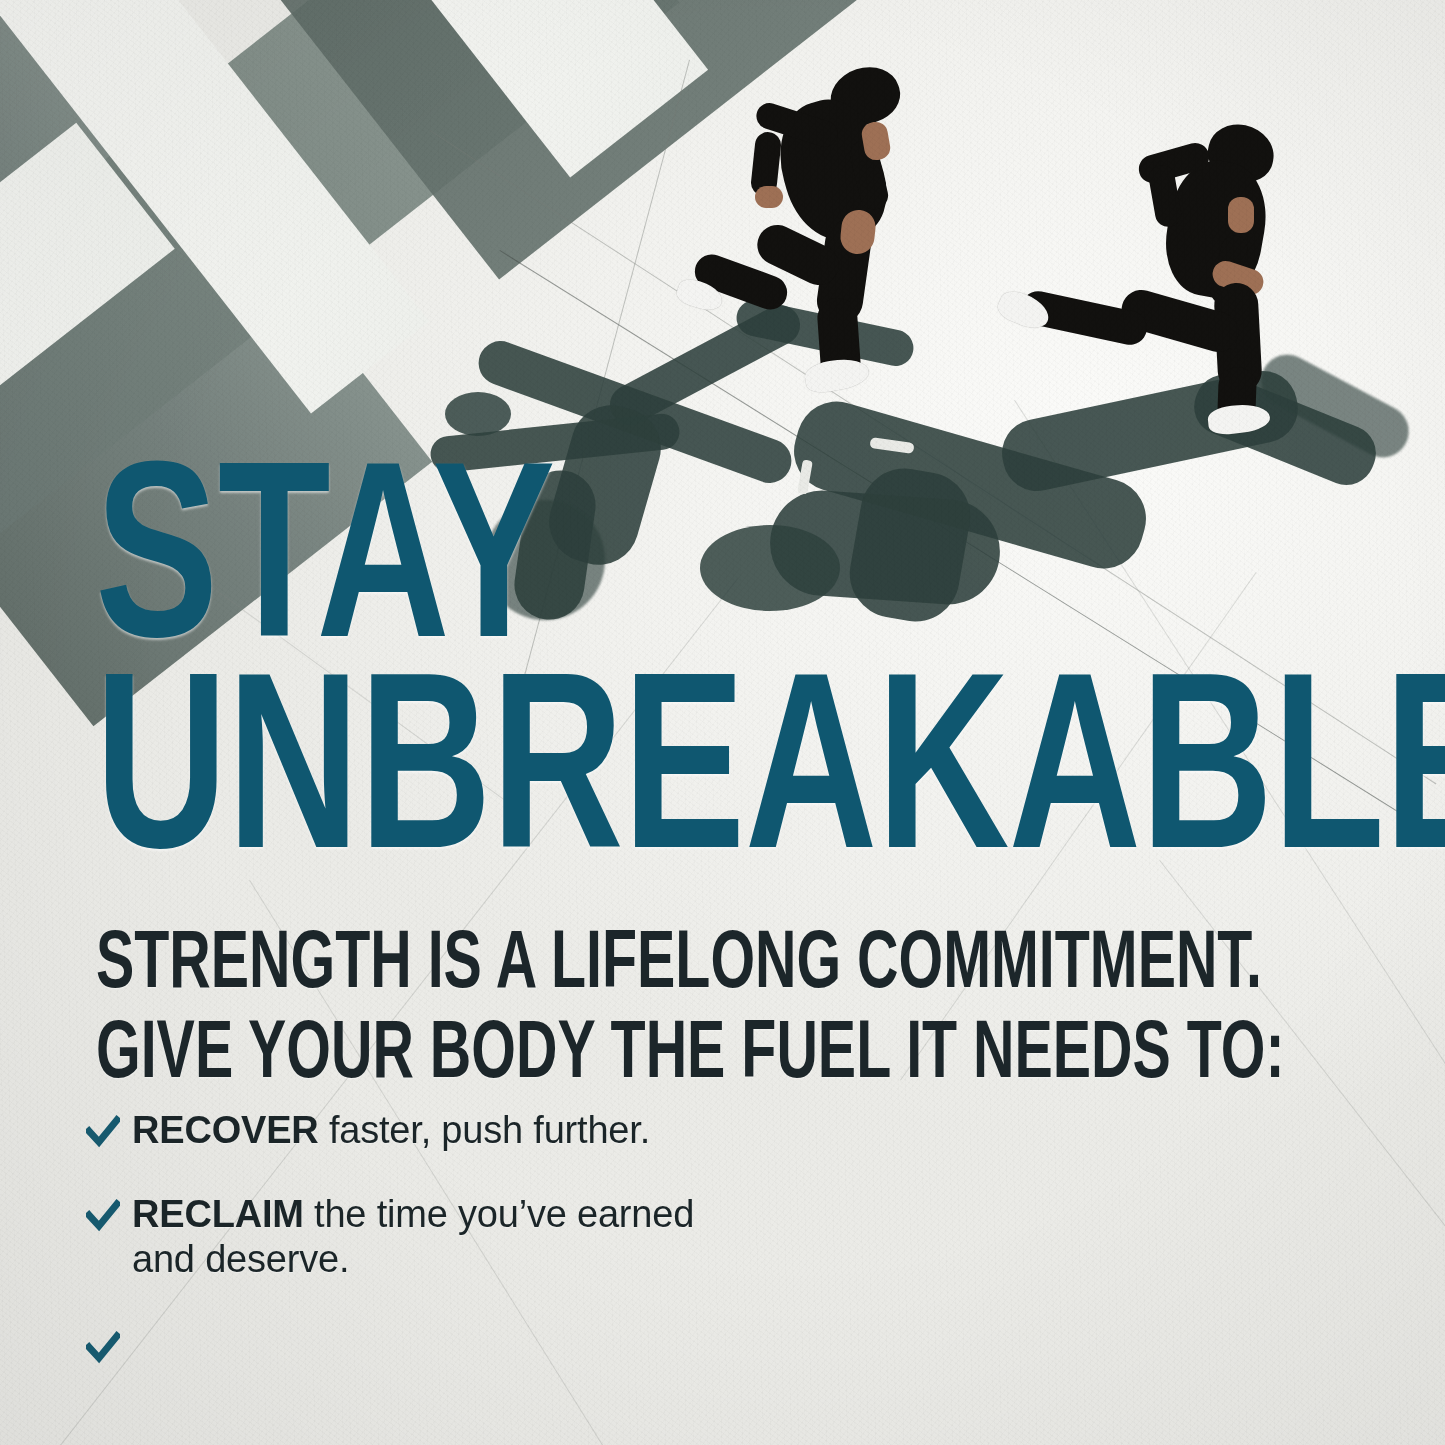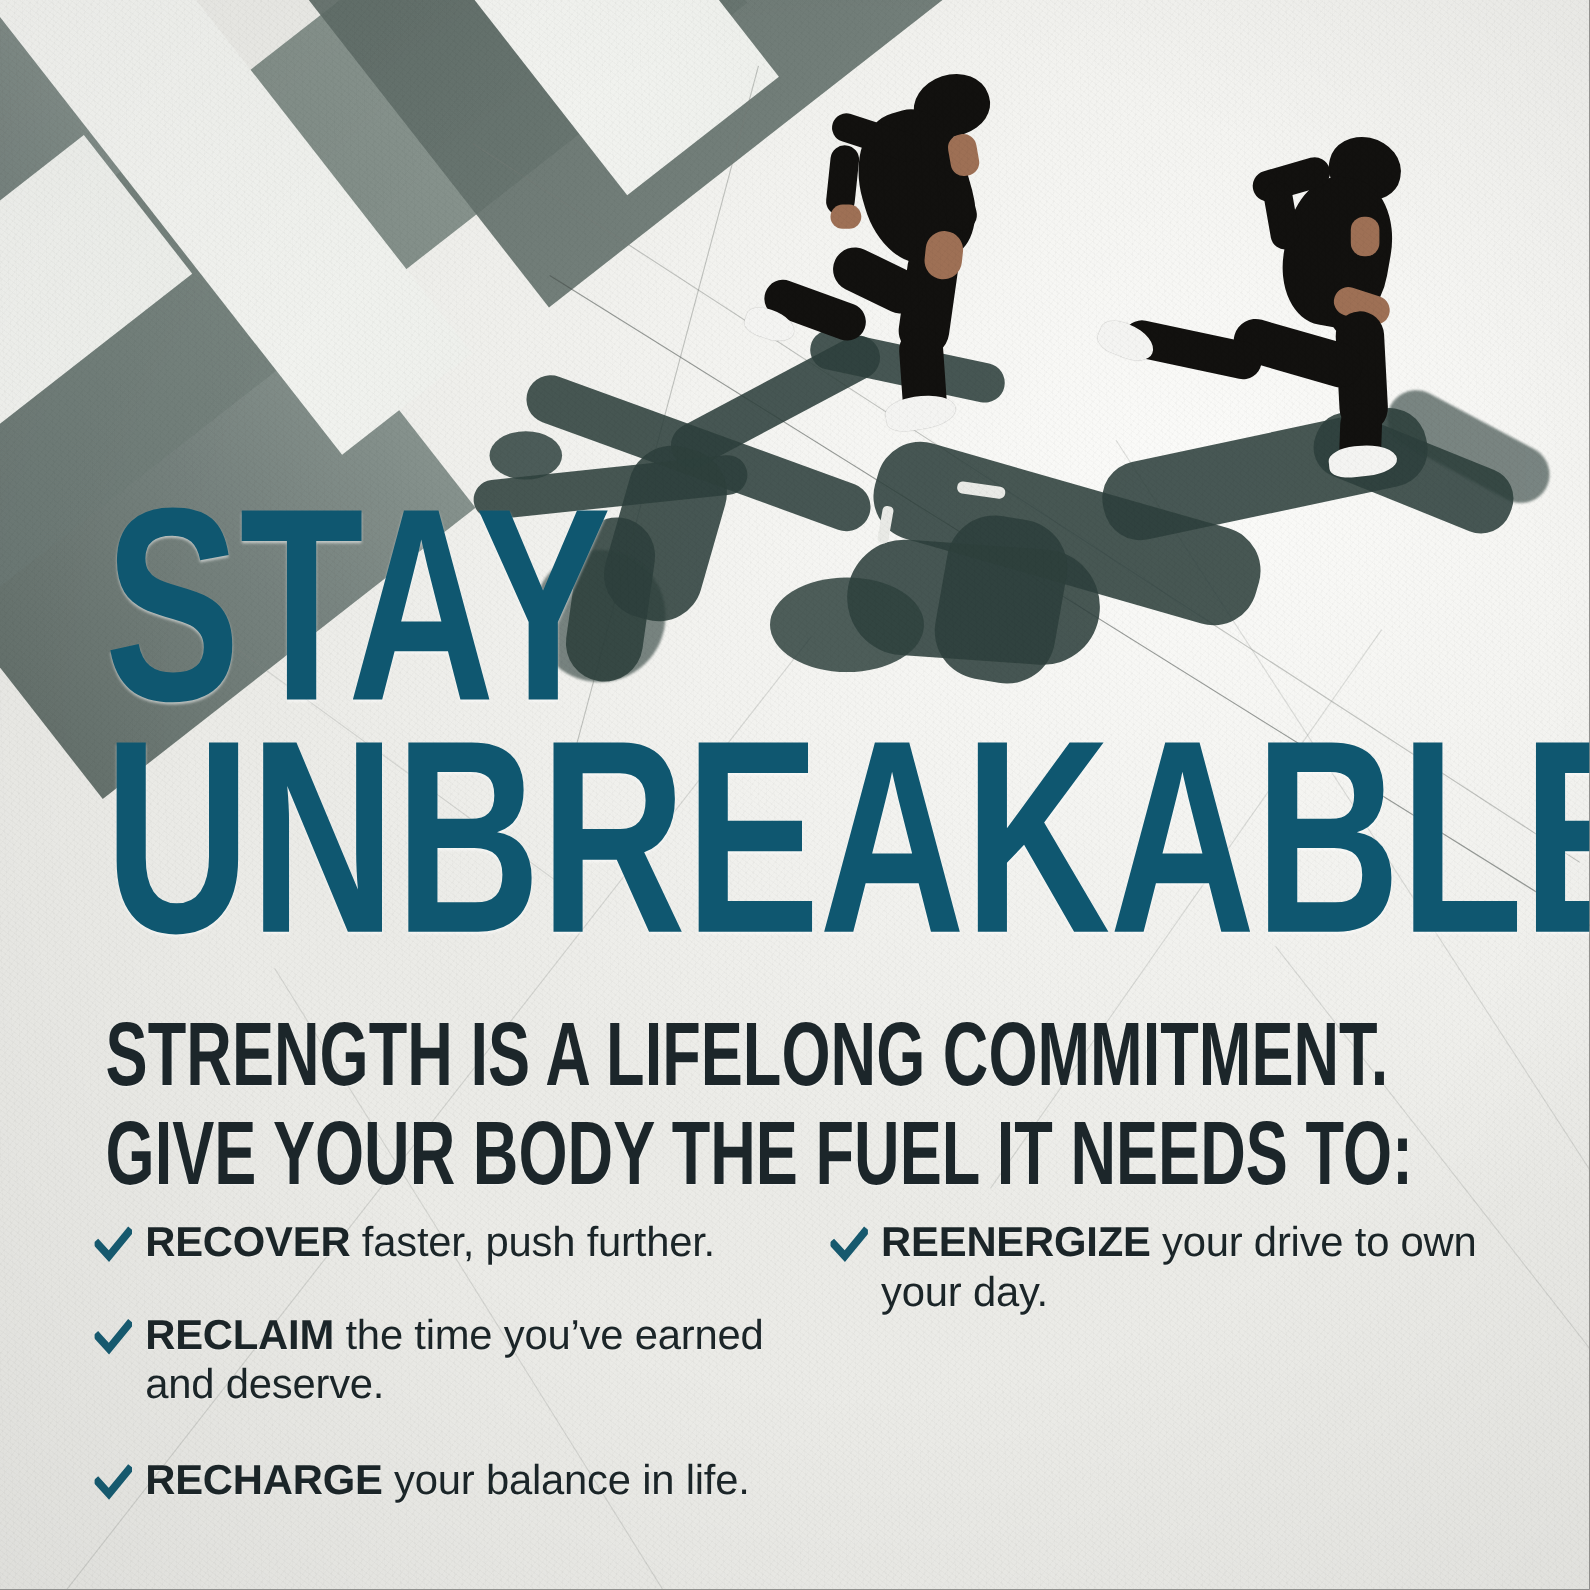--- a/index.html
+++ b/index.html
@@ -294,34 +294,25 @@
           </span>
           <span class="btext"><b>RECLAIM</b><span> the time you’ve earned and deserve.</span></span>
         </div>
 
         <div class="bullet">
           <span class="check">
             <svg width="34" height="40" viewBox="0 0 34 40" aria-hidden="true">
               <path d="M3 17 L13 28 L31 6" fill="none" stroke="#16596e" stroke-width="7" stroke-linecap="square" stroke-linejoin="miter"></path>
             </svg>
           </span>
-          <span class="btext"><b>RECHARGE</b><span> your balance in life.</span></span>
         </div>
 
       </div>
 
       <div class="col right">
 
-        <div class="bullet">
-          <span class="check">
-            <svg width="34" height="40" viewBox="0 0 34 40" aria-hidden="true">
-              <path d="M3 17 L13 28 L31 6" fill="none" stroke="#16596e" stroke-width="7" stroke-linecap="square" stroke-linejoin="miter"></path>
-            </svg>
-          </span>
-          <span class="btext"><b>REENERGIZE</b><span> your drive to own your day.</span></span>
-        </div>
 
 
       </div>
 
     </div>
   </div>
 </div>
 
 </body></html>

